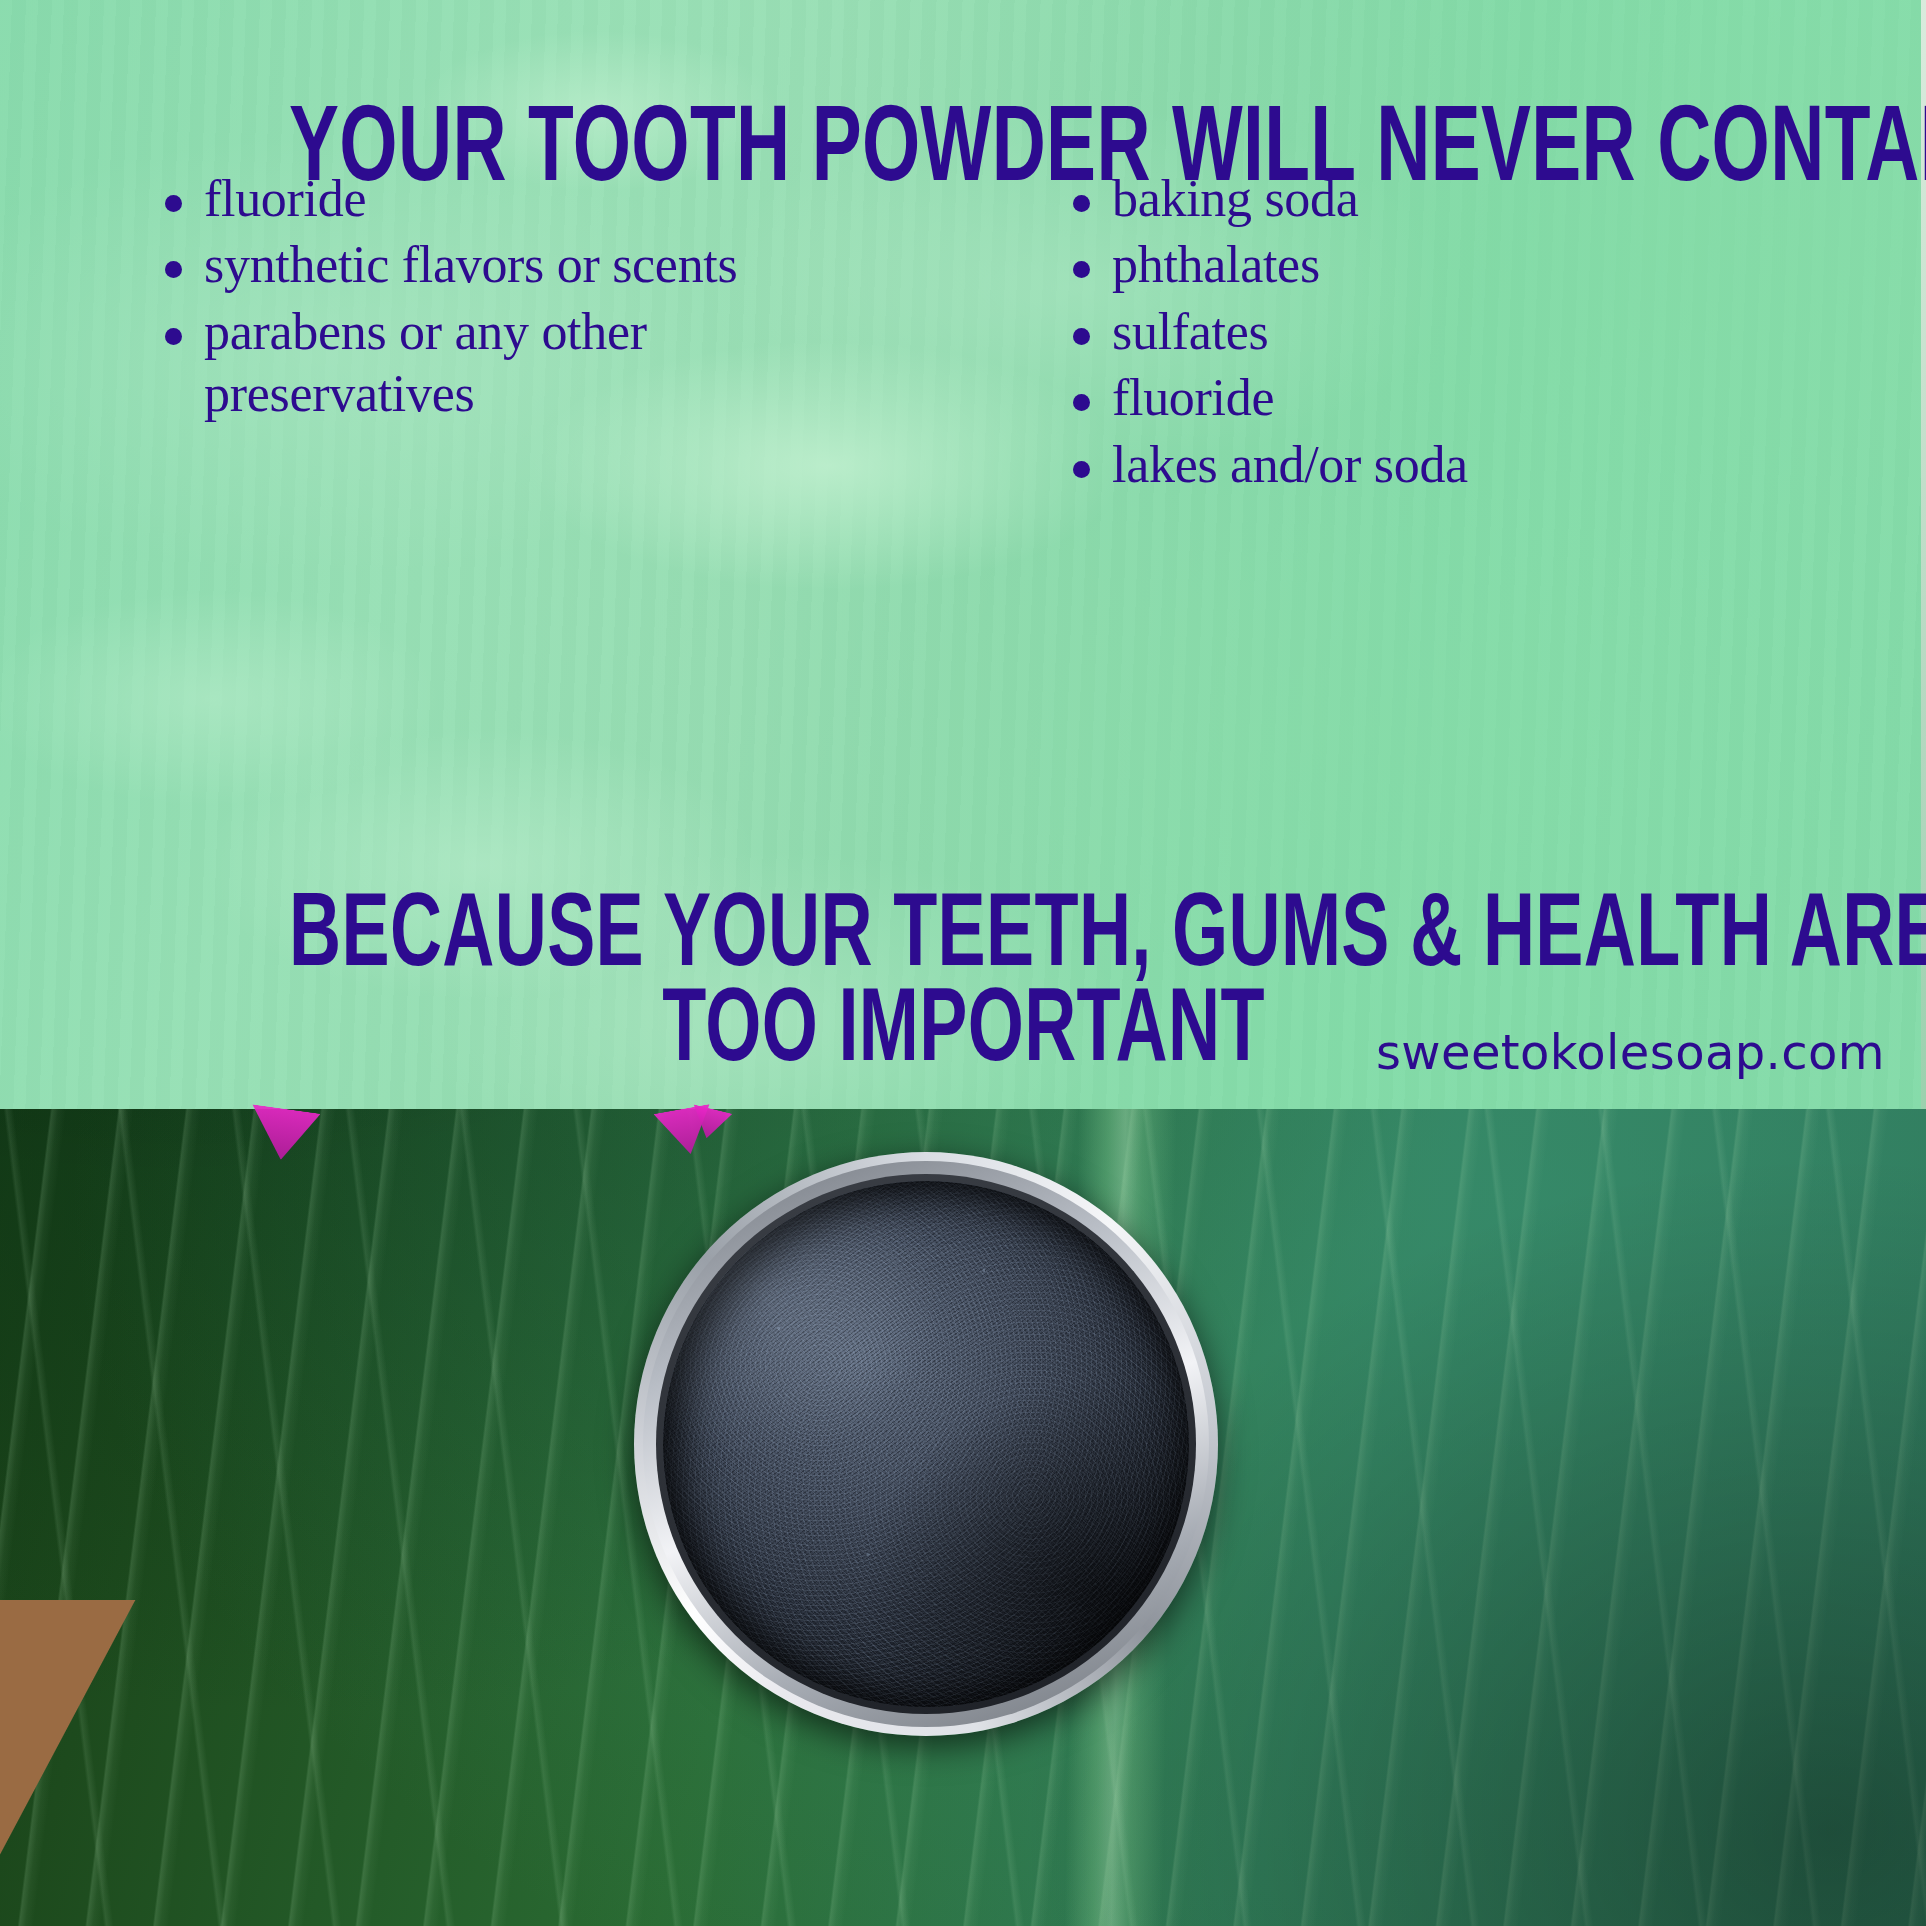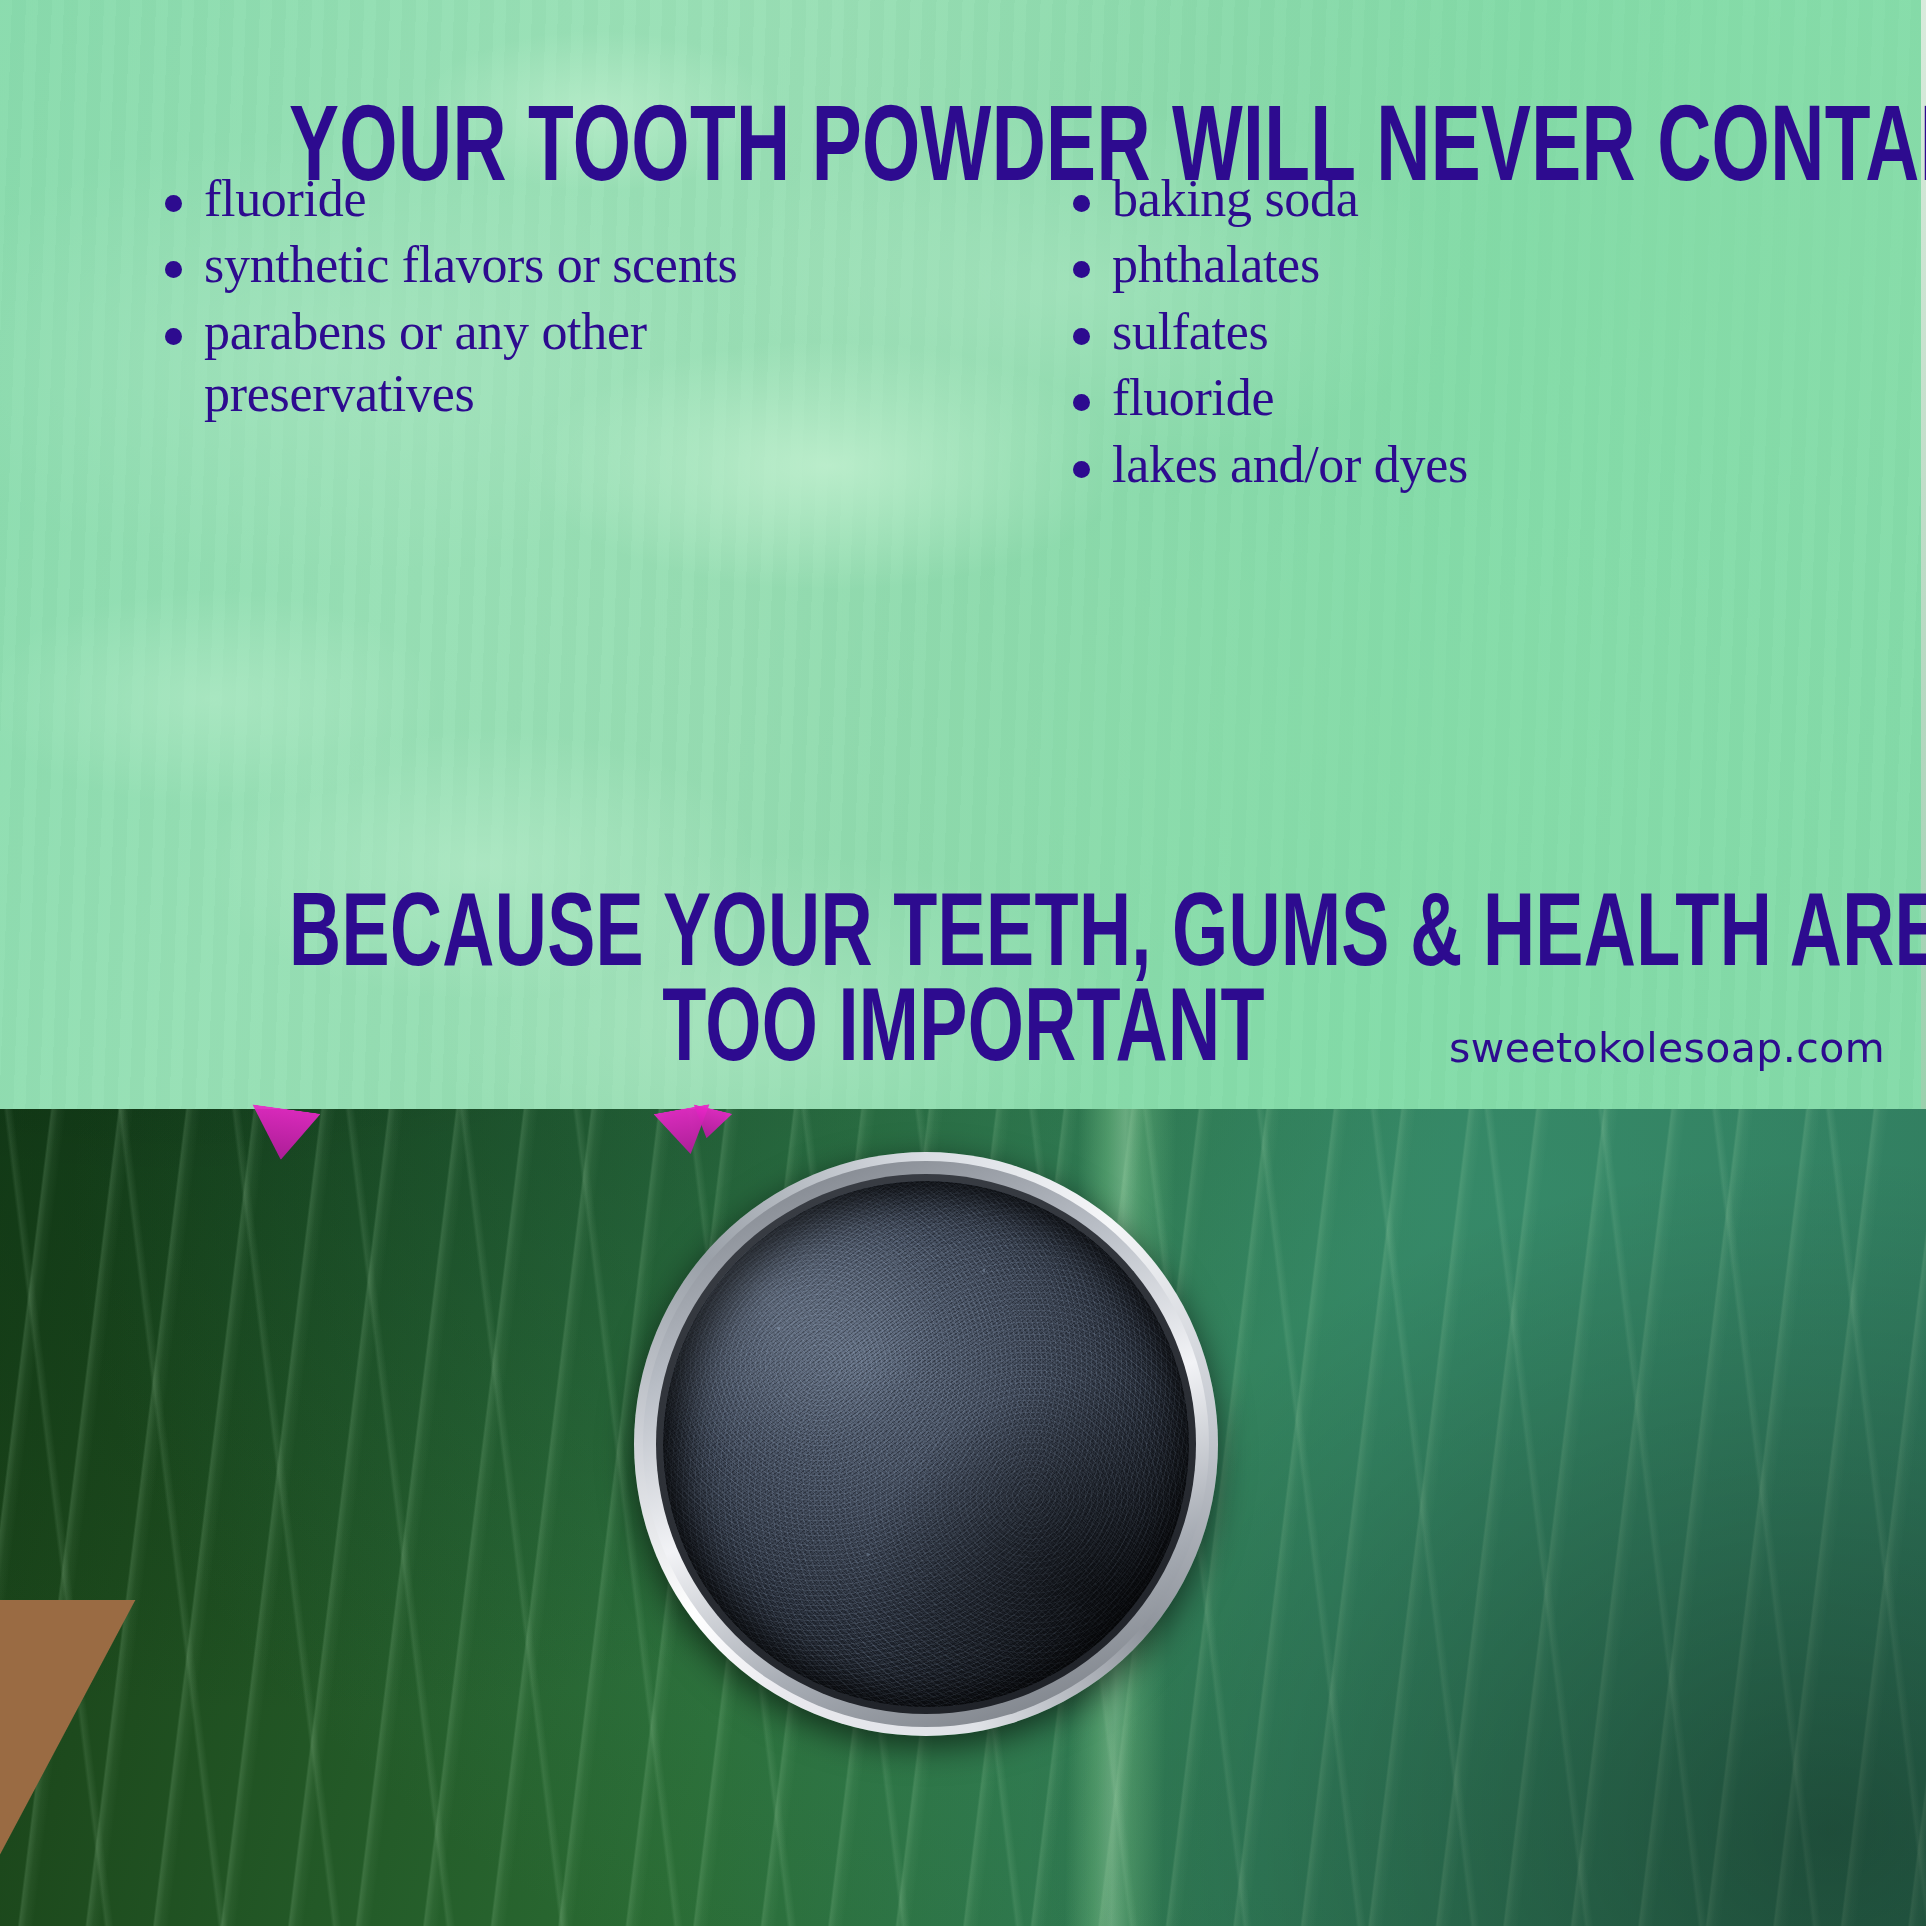--- a/index.html
+++ b/index.html
@@ -177,21 +177,21 @@
   
   #wide-bullet{
     position:absolute;left:153px;top:592px;width:1683px;
   }
 
   
   #website{
     position:absolute;right:42px;top:1024px;
     color:#2d0b8f;
     font-family:"DejaVu Sans","Liberation Sans",sans-serif;
-    font-size:41px;
+    font-size:48px;
     letter-spacing:0.4px;
   }
 
   
   #edge-strip{
     position:absolute;right:0;top:0;width:6px;height:1109px;
     background:linear-gradient(180deg,#e8eee6,#cfe0d2 40%,#b9d6c2 70%,#9ecfae 100%);
     opacity:0.85;
   }
 </style>
@@ -224,21 +224,21 @@
         <li>fluoride</li>
         <li>synthetic flavors or scents</li>
         <li>parabens or any other preservatives</li>
       </ul>
 
       <ul id="col-right" class="bullets">
         <li>baking soda</li>
         <li>phthalates</li>
         <li>sulfates</li>
         <li>fluoride</li>
-        <li>lakes and/or dyes</li>
+        <li>lakes and/or soda</li>
       </ul>
 
 
       <h2 id="closing" class="headline">
         <span class="line">BECAUSE YOUR TEETH, GUMS &amp; HEALTH ARE</span>
         <span class="line">TOO IMPORTANT</span>
       </h2>
 
       <div id="website">sweetokolesoap.com</div>
     </div>

